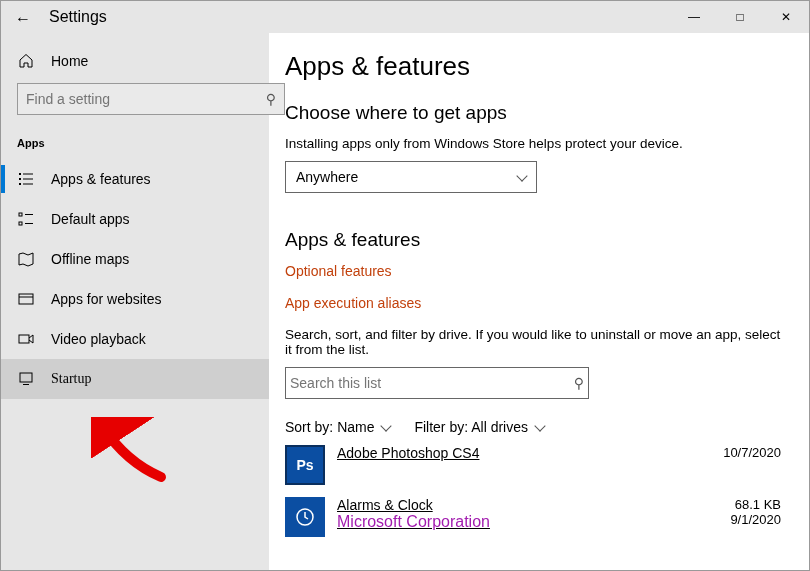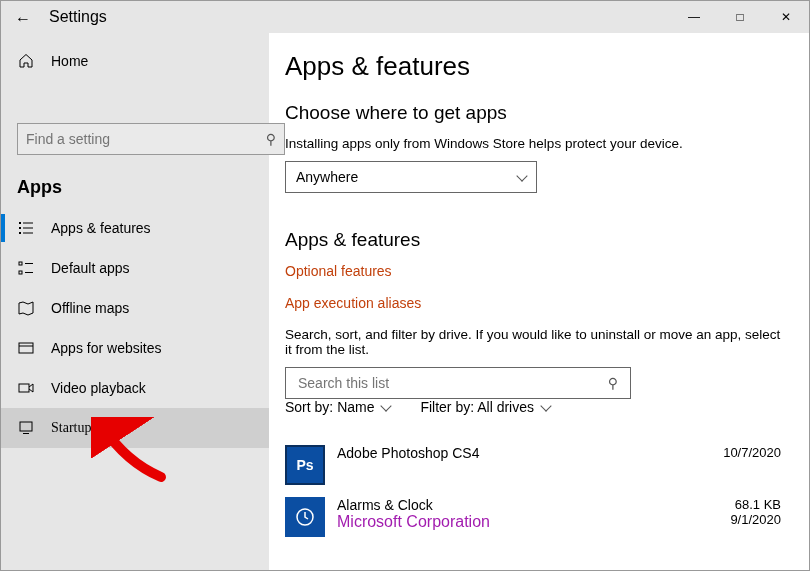--- a/index.html
+++ b/index.html
@@ -57,21 +57,20 @@
     .home-row {
       display: flex;
       align-items: center;
       gap: 16px;
       padding: 8px 16px 14px 16px;
     }
     .home-row .icon { width: 18px; display:flex; justify-content:center;}
     .home-row span.label { font-size: 14px; }
     .search-wrap {
       padding: 0 16px 16px 16px;
-      margin-top: 40px;
     }
     .search-box {
       width: 268px;
       height: 32px;
       border: 1px solid #999;
       background: #eaeaea;
       display: flex;
       align-items: center;
       padding: 0 8px;
     }
@@ -79,21 +78,21 @@
       flex: 1;
       border: none;
       background: transparent;
       outline: none;
       font-size: 14px;
       color: #555;
     }
     .cat-header {
       font-weight: 600;
       padding: 6px 16px 10px 16px;
-      font-size: 18px;
+      font-size: 11px;
     }
     .nav-item {
       display: flex;
       align-items: center;
       gap: 16px;
       padding: 10px 16px;
       height: 40px;
       position: relative;
     }
     .nav-item .icon {
@@ -148,39 +147,39 @@
       margin-bottom: 36px;
       font-size: 14px;
       gap: 12px;
     }
     .link {
       color: #c2410c;
       font-size: 14px;
       margin-bottom: 16px;
     }
     .search2 {
-      width: 346px;
+      width: 304px;
       height: 32px;
       border: 1px solid #666;
       display: flex;
       align-items: center;
-      padding: 0 12px;
-      margin-bottom: 0;
+      padding: 0 4px;
+      margin-bottom: 20px;
     }
     .search2 input {
       flex: 1;
       border: none;
       outline: none;
       font-size: 14px;
     }
     .filters {
       display: flex;
-      gap: 30px;
-      font-size: 14px;
-      margin-bottom: 24px;
+      gap: 24px;
+      font-size: 14px;
+      margin-bottom: 4px;
     }
     .filters .fk { color: #000; }
     .app-row {
       display: flex;
       align-items: flex-start;
       gap: 12px;
       padding: 6px 0;
     }
     .app-icon {
       width: 40px;
@@ -188,21 +187,21 @@
       display: flex;
       align-items: center;
       justify-content: center;
       font-weight: 700;
       font-size: 14px;
       color: #fff;
       flex-shrink: 0;
     }
     .app-icon.ps { background: #0b4ea2; border: 2px solid #0a2f5e;}
     .app-icon.clock { background: #0b4ea2; }
-    .app-mid { flex: 1; }
+    .app-mid { flex: 1; text-decoration: underline; }
     .app-name { font-size: 14px; }
     .app-pub { font-size: 16px; color: #a21caf; }
     .app-right { text-align: right; font-size: 13px; }
     .chevron {
       display: inline-block;
       width: 8px; height: 8px;
       border-right: 1px solid #555;
       border-bottom: 1px solid #555;
       transform: rotate(45deg);
       margin-left: 4px;

